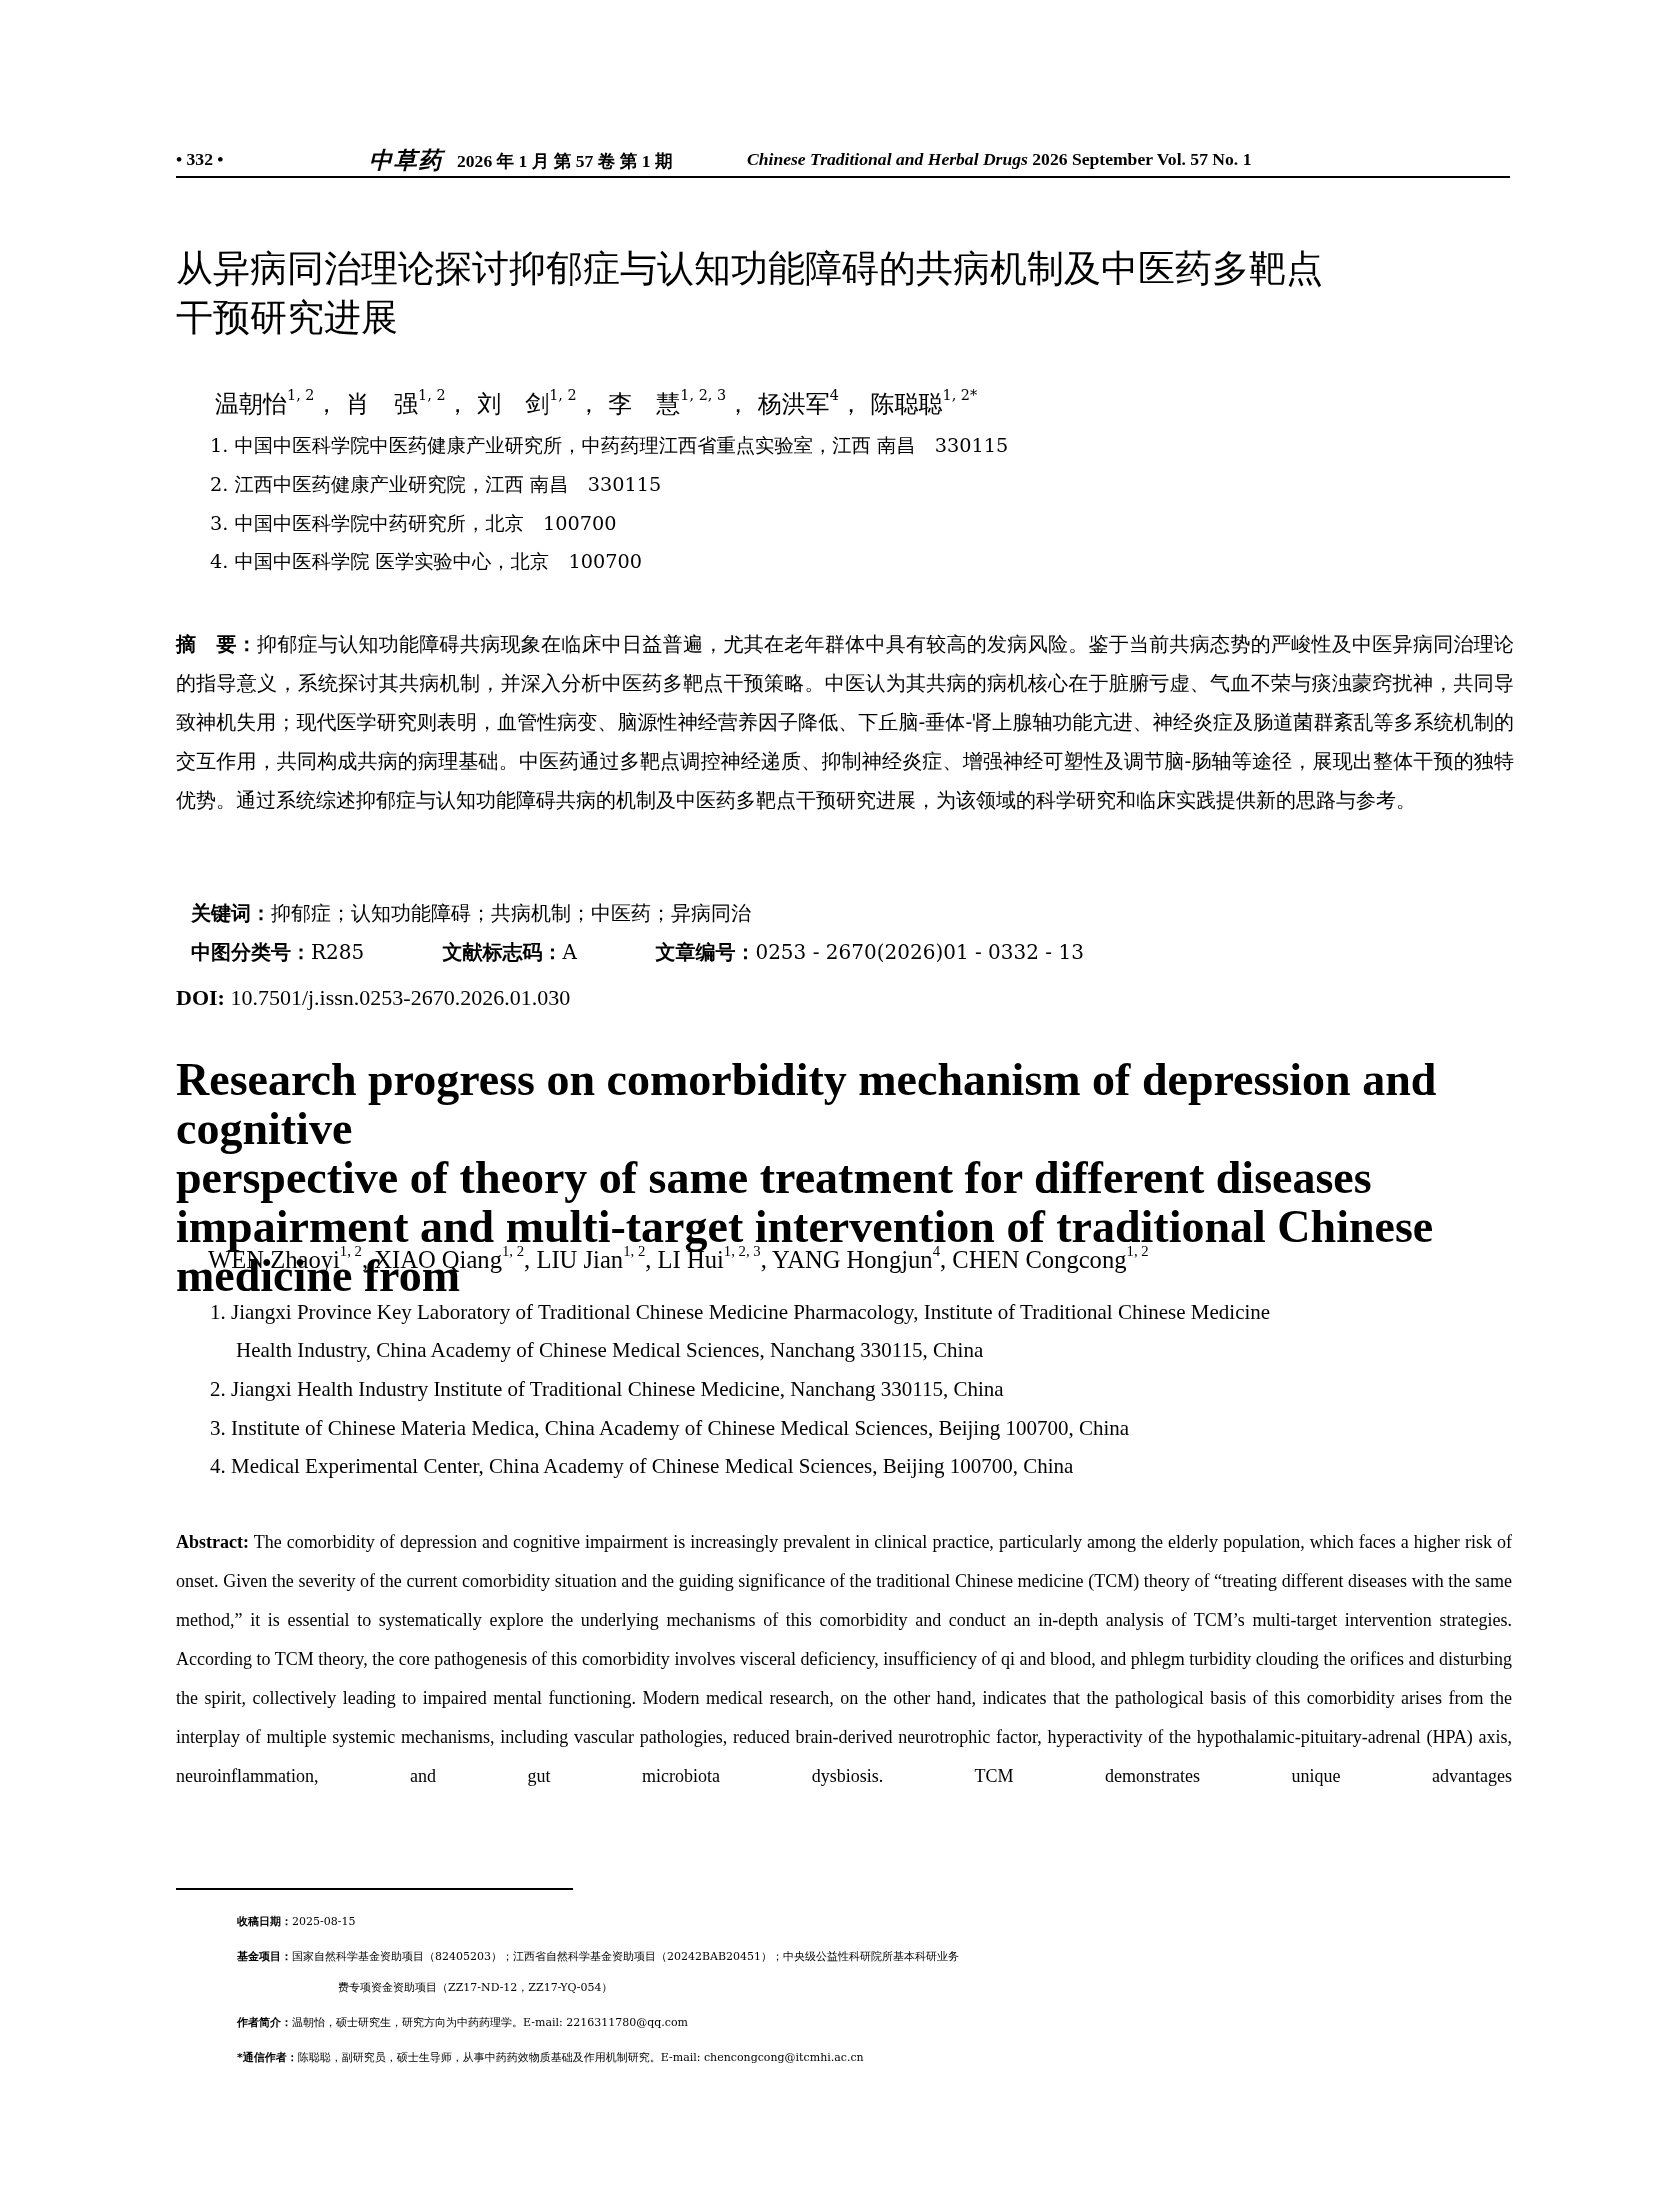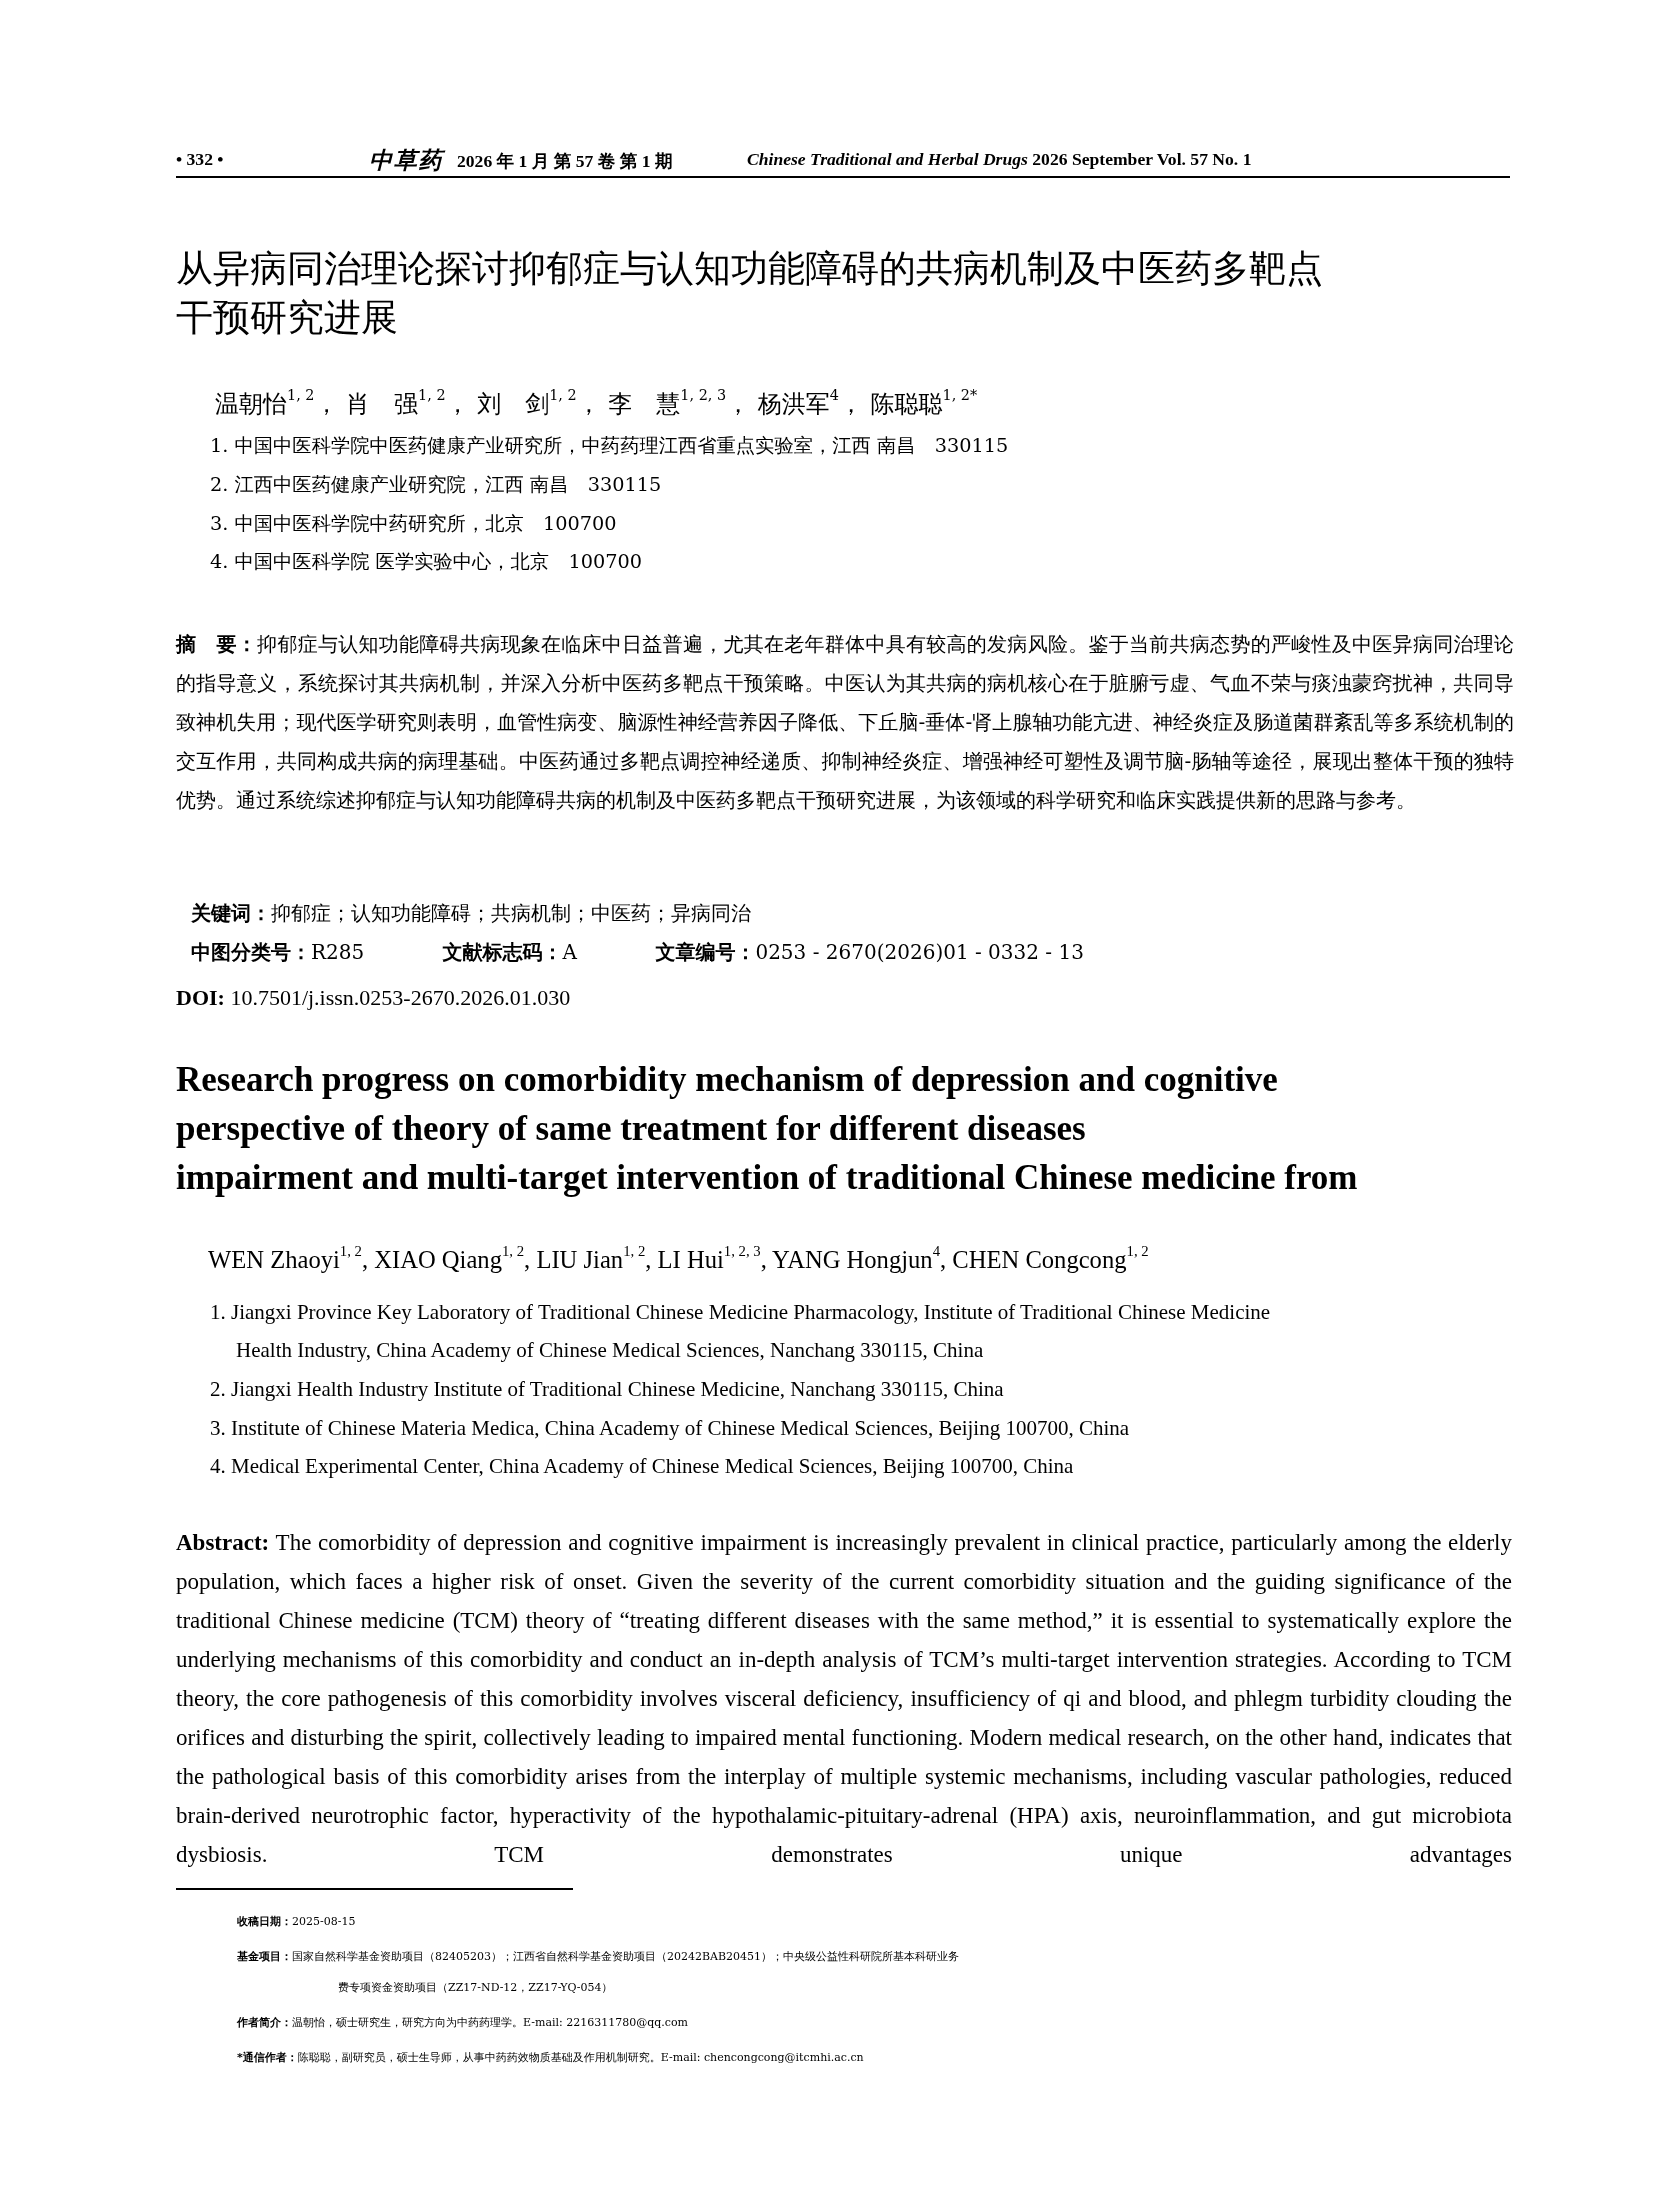--- a/index.html
+++ b/index.html
@@ -27,28 +27,28 @@
   
   .cn-abstract { left: 176px; top: 625px; width: 1338px; font-family: "DejaVu Serif", serif; font-size: 20px; line-height: 39px; text-align: justify; }
   .cn-abstract .lbl { font-family: "DejaVu Sans", sans-serif; font-weight: bold; }
   .meta-line { left: 176px; font-family: "DejaVu Serif", serif; font-size: 20px; white-space: nowrap; }
   .meta-line .lbl { font-family: "DejaVu Sans", sans-serif; font-weight: bold; margin-left: 15px; }
   .meta-line .gap { display: inline-block; width: 57px; }
   .doi-line { left: 176px; top: 985px; font-size: 22px; white-space: nowrap; }
   .doi-line .lbl { font-weight: bold; }
 
   
-  .en-title { left: 176px; top: 1055px; width: 1352px; font-size: 35px; font-weight: bold; line-height: 49px; }
+  .en-title { left: 176px; top: 1055px; width: 1352px; font-size: 46px; font-weight: bold; line-height: 49px; }
 
   .en-authors { left: 208px; top: 1246px; font-size: 24.6px; white-space: nowrap; }
   .en-affil { left: 210px; font-size: 21px; white-space: nowrap; }
   .en-affil.indent { left: 236px; }
 
   
-  .en-abstract { left: 176px; top: 1523px; width: 1336px; font-size: 23px; line-height: 39px; text-align: justify; text-align-last: justify; }
+  .en-abstract { left: 176px; top: 1523px; width: 1336px; font-size: 18px; line-height: 39px; text-align: justify; text-align-last: justify; }
   .en-abstract .lbl { font-weight: bold; }
 
   .footnote-rule { left: 176px; top: 1888px; width: 397px; height: 1.8px; background: #000; }
 
   .fn { left: 237px; font-family: "DejaVu Serif", serif; font-size: 11px; white-space: nowrap; }
   .fn .lbl { font-family: "DejaVu Sans", sans-serif; font-weight: bold; }
   .fn-cont { left: 338px; }
 </style>
 </head>
 <body>

